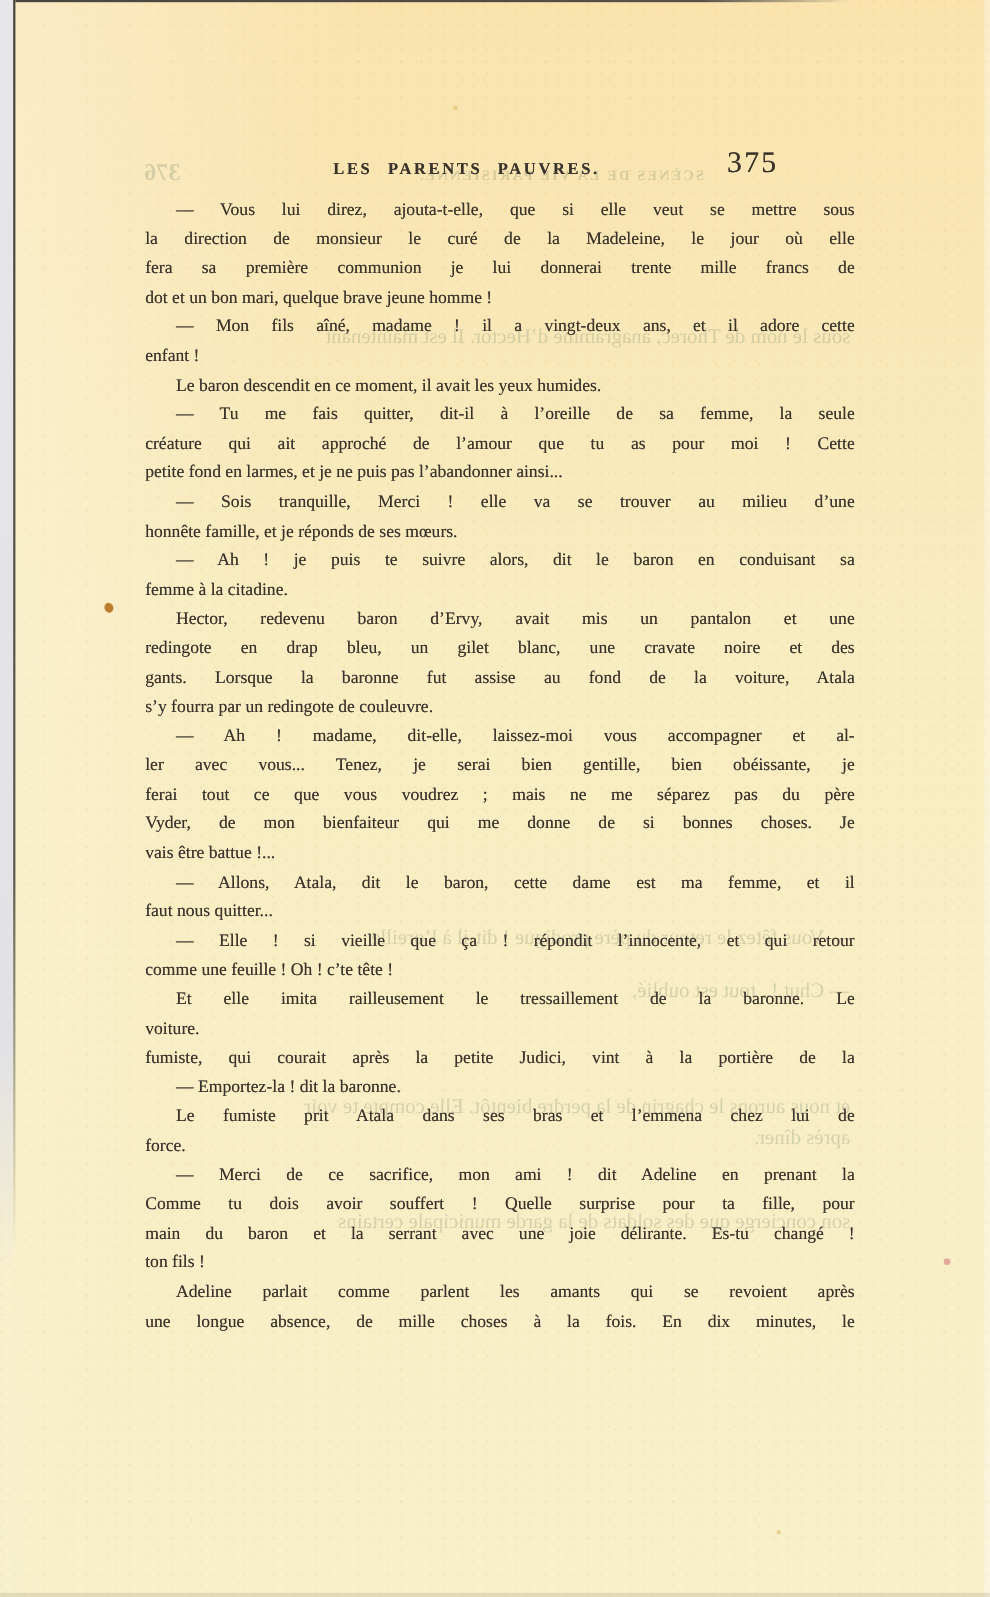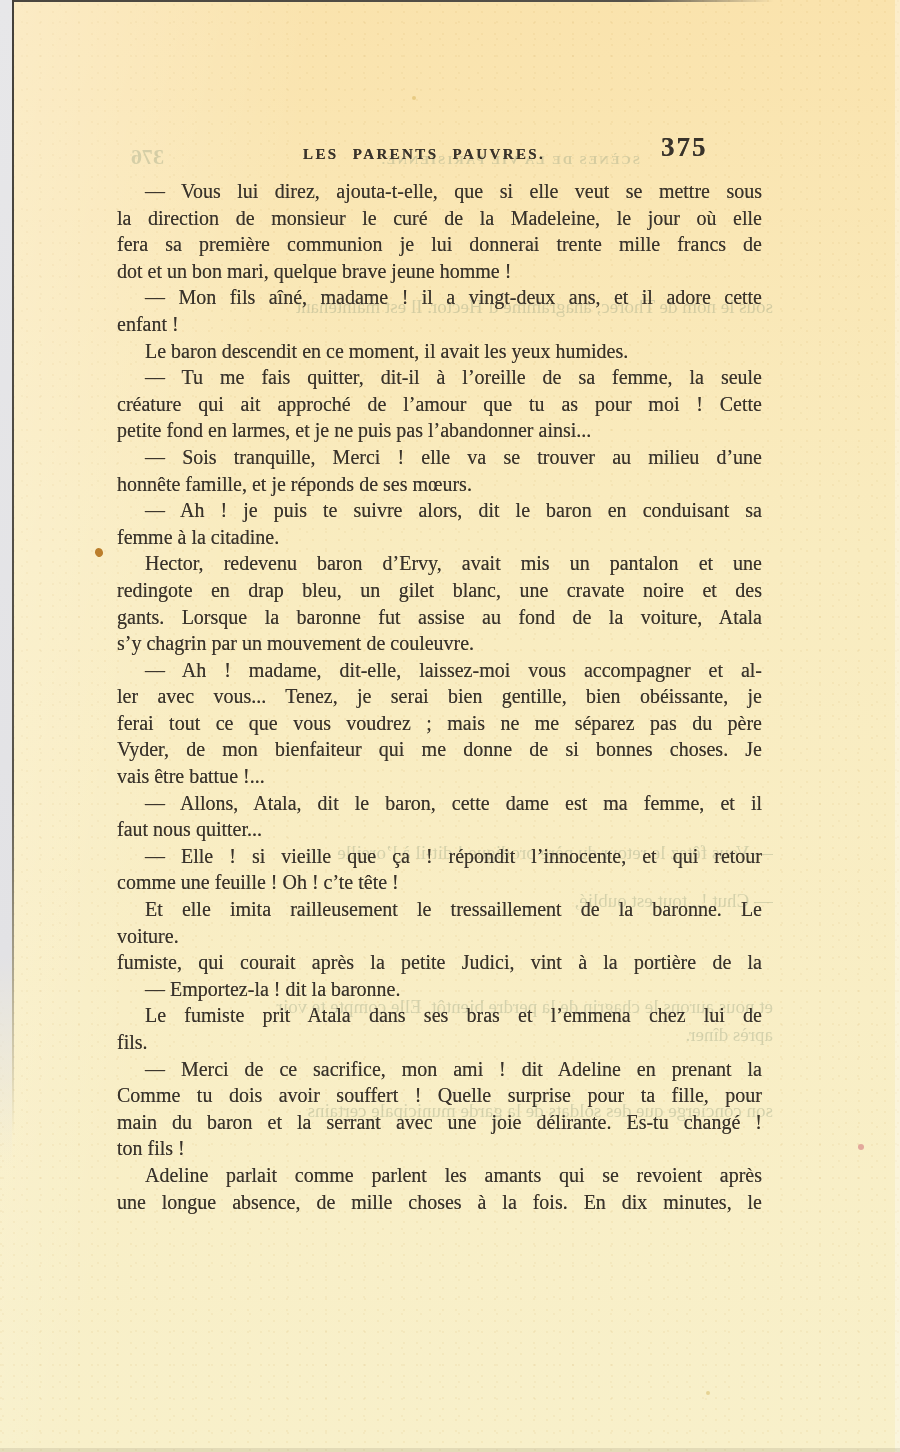--- a/index.html
+++ b/index.html
@@ -34,28 +34,28 @@
     background:rgba(118,110,88,.16);}
 
   
   .running-title{
     position:absolute;left:303px;top:146px;white-space:nowrap;
     font-size:15px;font-weight:bold;letter-spacing:2.4px;word-spacing:8px;
     color:var(--ink);text-shadow:0 0 .5px rgba(57,51,43,.7);
   }
   .page-number{
     position:absolute;left:661px;top:132px;
-    font-size:27px;font-weight:bold;letter-spacing:2px;color:var(--ink);
+    font-size:27px;font-weight:normal;letter-spacing:2px;color:var(--ink);
     text-shadow:0 0 .5px rgba(57,51,43,.7);
   }
 
   
   .body-text{
-    position:absolute;left:117px;top:178px;width:645px;
-    font-size:20px;line-height:26.6px;color:var(--ink);
+    position:absolute;left:132px;top:178px;width:645px;
+    font-size:16px;line-height:26.6px;color:var(--ink);
     text-shadow:0 0 .5px rgba(57,51,43,.65);
   }
   .paragraph{margin:0;}
   .line{
     height:26.6px;white-space:nowrap;overflow:hidden;
     text-align:justify;text-align-last:justify;
   }
   .line.first,.line.only{text-indent:28px;}
   .line.last,.line.only{text-align-last:left;}
 
@@ -115,21 +115,21 @@
         <div class="line last">honnête famille, et je réponds de ses mœurs.</div>
       </div>
       <div class="paragraph">
         <div class="line first">— Ah ! je puis te suivre alors, dit le baron en conduisant sa</div>
         <div class="line last">femme à la citadine.</div>
       </div>
       <div class="paragraph">
         <div class="line first">Hector, redevenu baron d’Ervy, avait mis un pantalon et une</div>
         <div class="line mid">redingote en drap bleu, un gilet blanc, une cravate noire et des</div>
         <div class="line mid">gants. Lorsque la baronne fut assise au fond de la voiture, Atala</div>
-        <div class="line last">s’y chagrin par un mouvement de couleuvre.</div>
+        <div class="line last">s’y fourra par un redingote de couleuvre.</div>
       </div>
       <div class="paragraph">
         <div class="line first">— Ah ! madame, dit-elle, laissez-moi vous accompagner et al-</div>
         <div class="line mid">ler avec vous... Tenez, je serai bien gentille, bien obéissante, je</div>
         <div class="line mid">ferai tout ce que vous voudrez ; mais ne me séparez pas du père</div>
         <div class="line mid">Vyder, de mon bienfaiteur qui me donne de si bonnes choses. Je</div>
         <div class="line last">vais être battue !...</div>
       </div>
       <div class="paragraph">
         <div class="line first">— Allons, Atala, dit le baron, cette dame est ma femme, et il</div>
@@ -142,21 +142,21 @@
       <div class="paragraph">
         <div class="line first">Et elle imita railleusement le tressaillement de la baronne. Le</div>
         <div class="line last">voiture.</div>
         <div class="line mid">fumiste, qui courait après la petite Judici, vint à la portière de la</div>
       </div>
       <div class="paragraph">
         <div class="line only">— Emportez-la ! dit la baronne.</div>
       </div>
       <div class="paragraph">
         <div class="line first">Le fumiste prit Atala dans ses bras et l’emmena chez lui de</div>
-        <div class="line last">fils.</div>
+        <div class="line last">force.</div>
       </div>
       <div class="paragraph">
         <div class="line first">— Merci de ce sacrifice, mon ami ! dit Adeline en prenant la</div>
         <div class="line mid">Comme tu dois avoir souffert ! Quelle surprise pour ta fille, pour</div>
         <div class="line mid">main du baron et la serrant avec une joie délirante. Es-tu changé !</div>
         <div class="line last">ton fils !</div>
       </div>
       <div class="paragraph">
         <div class="line first">Adeline parlait comme parlent les amants qui se revoient après</div>
         <div class="line mid">une longue absence, de mille choses à la fois. En dix minutes, le</div>

